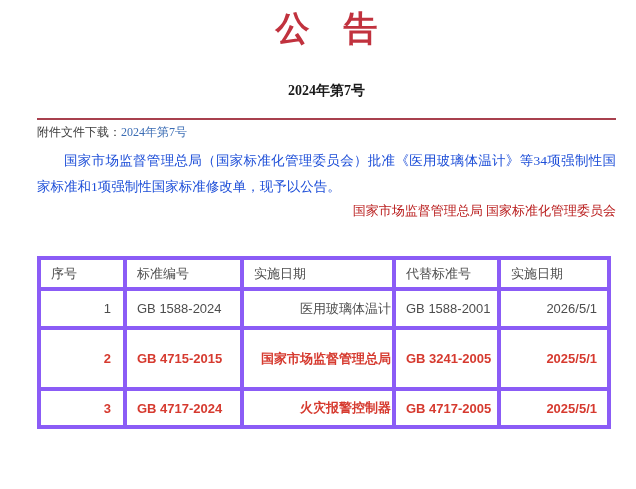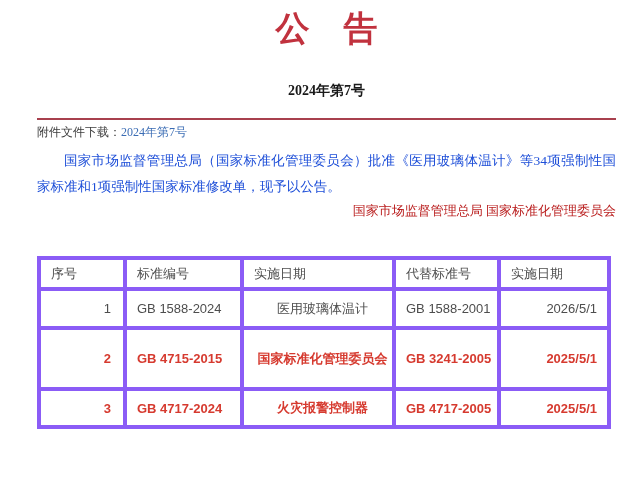--- a/index.html
+++ b/index.html
@@ -104,21 +104,21 @@
     text-align: left;
     padding: 0 8px 0 10px;
     color: #4d4d4d;
   }
   table.standards td { color: #4d4d4d; }
   tr.r1 td { height: 39px; }
   tr.r2 td { height: 61px; }
   tr.r3 td { height: 38px; }
   td.c-seq   { text-align: right; padding-right: 12px; }
   td.c-std   { text-align: left;  padding-left: 10px; }
-  td.c-name  { text-align: center;  padding-left: 10px; line-height: 20px; }
+  td.c-name  { text-align: right;  padding-left: 10px; line-height: 20px; }
   td.c-repl  { text-align: left;  padding-left: 10px; }
   td.c-date  { text-align: right; padding-right: 10px; }
   tr.highlight td {
     color: var(--table_red, #d63a2f);
     font-weight: bold;
   }
 </style>
 </head>
 <body>
 
@@ -161,21 +161,21 @@
       <tr class="r1">
         <td class="c-seq">1</td>
         <td class="c-std">GB 1588-2024</td>
         <td class="c-name">医用玻璃体温计</td>
         <td class="c-repl">GB 1588-2001</td>
         <td class="c-date">2026/5/1</td>
       </tr>
       <tr class="r2 highlight">
         <td class="c-seq">2</td>
         <td class="c-std">GB 4715-2015</td>
-        <td class="c-name">国家标准化管理委员会</td>
+        <td class="c-name">国家市场监督管理总局</td>
         <td class="c-repl">GB 3241-2005</td>
         <td class="c-date">2025/5/1</td>
       </tr>
       <tr class="r3 highlight">
         <td class="c-seq">3</td>
         <td class="c-std">GB 4717-2024</td>
         <td class="c-name">火灾报警控制器</td>
         <td class="c-repl">GB 4717-2005</td>
         <td class="c-date">2025/5/1</td>
       </tr>

